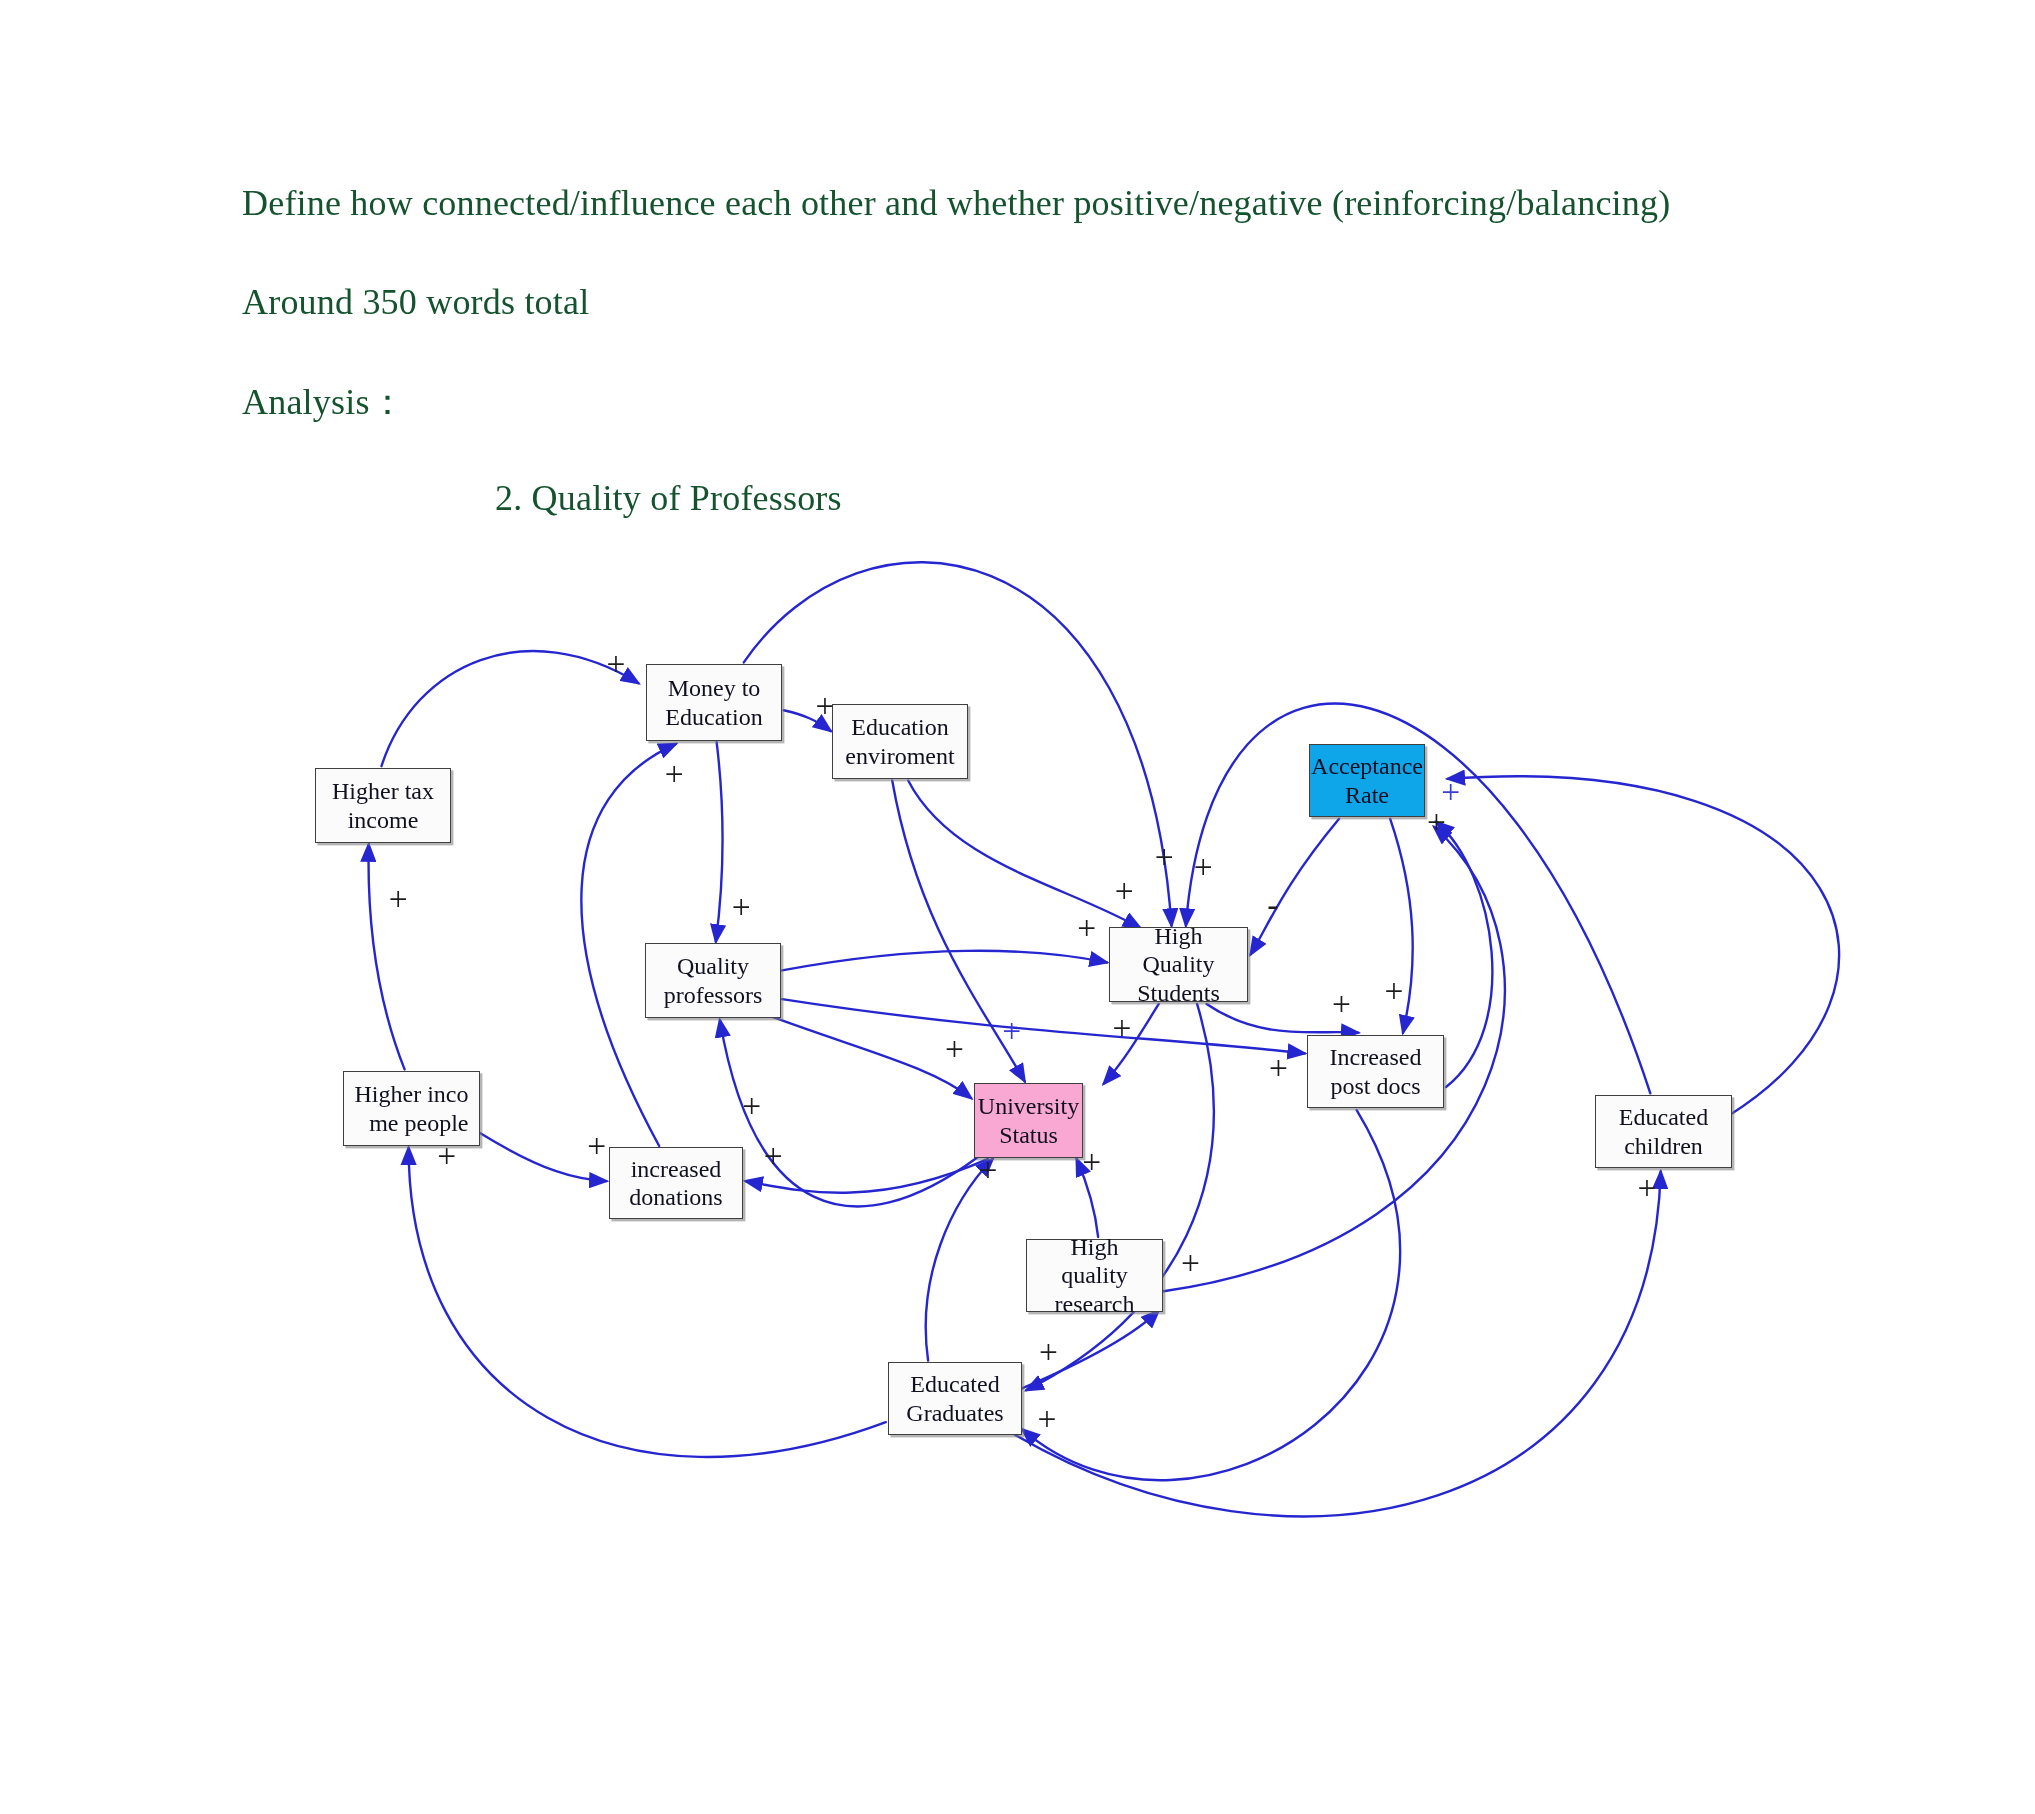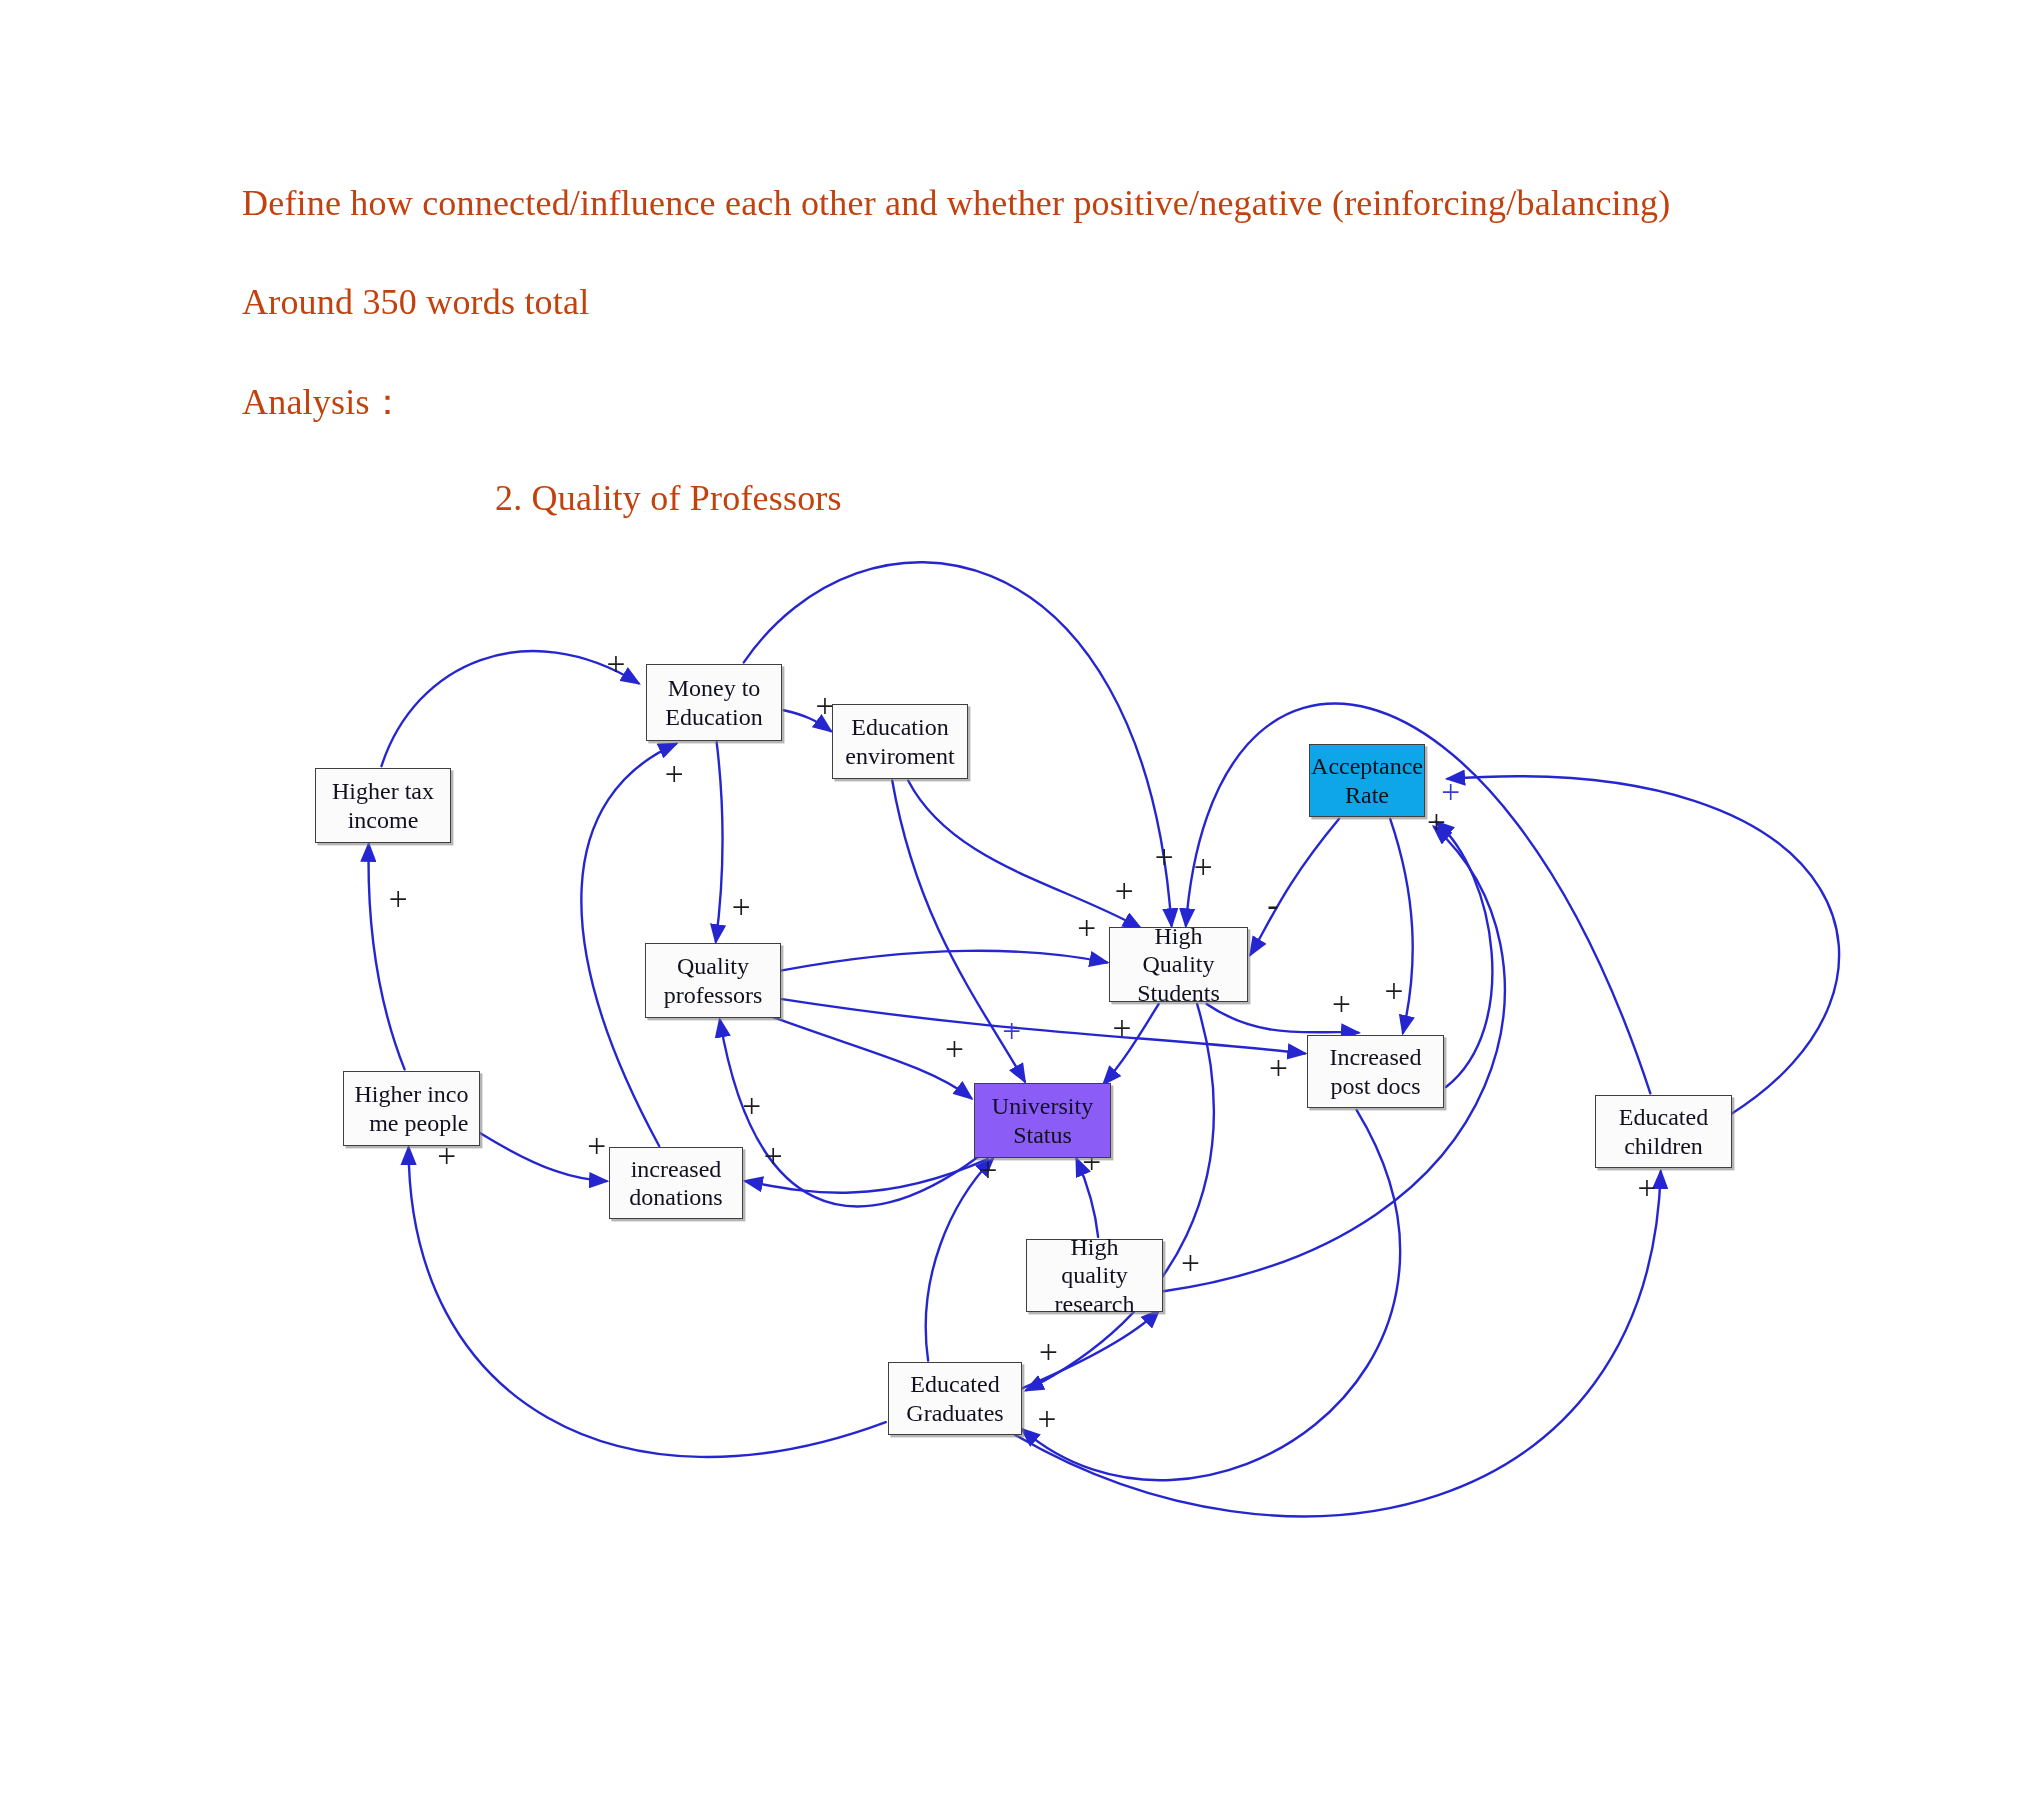--- a/index.html
+++ b/index.html
@@ -9,21 +9,21 @@
   }
   .page {
     position: relative;
     width: 2035px;
     height: 1814px;
     background: #ffffff;
     overflow: hidden;
   }
   .heading {
     position: absolute;
-    color: #c2410c;
+    color: #14532d;
     font-size: 36px;
     white-space: nowrap;
     letter-spacing: 0.2px;
   }
   #edge-layer {
     position: absolute;
     left: 0; top: 0;
     width: 2035px; height: 1814px;
   }
   .node {
@@ -154,21 +154,21 @@
 professors</span>
         </div>
         <div class="node" style="left: 1109px; top: 927px; width: 139px; height: 75px; background: rgb(251, 251, 251); border-color: rgb(63, 63, 63);">
           <span>High Quality
 Students</span>
         </div>
         <div class="node" style="left: 1307px; top: 1035px; width: 137px; height: 73px; background: rgb(251, 251, 251); border-color: rgb(63, 63, 63);">
           <span>Increased
 post docs</span>
         </div>
-        <div class="node" style="left: 974px; top: 1083px; width: 137px; height: 75px; background: #8b5cf6; border-color: rgb(63, 63, 63);">
+        <div class="node" style="left: 974px; top: 1083px; width: 109px; height: 75px; background: #f9a8d4; border-color: rgb(63, 63, 63);">
           <span>University
 Status</span>
         </div>
         <div class="node" style="left: 343px; top: 1071px; width: 137px; height: 75px; background: rgb(251, 251, 251); border-color: rgb(63, 63, 63); text-align: right;">
           <span>Higher inco
 me people</span>
         </div>
         <div class="node" style="left: 609px; top: 1147px; width: 134px; height: 72px; background: rgb(251, 251, 251); border-color: rgb(63, 63, 63);">
           <span>increased
 donations</span>

